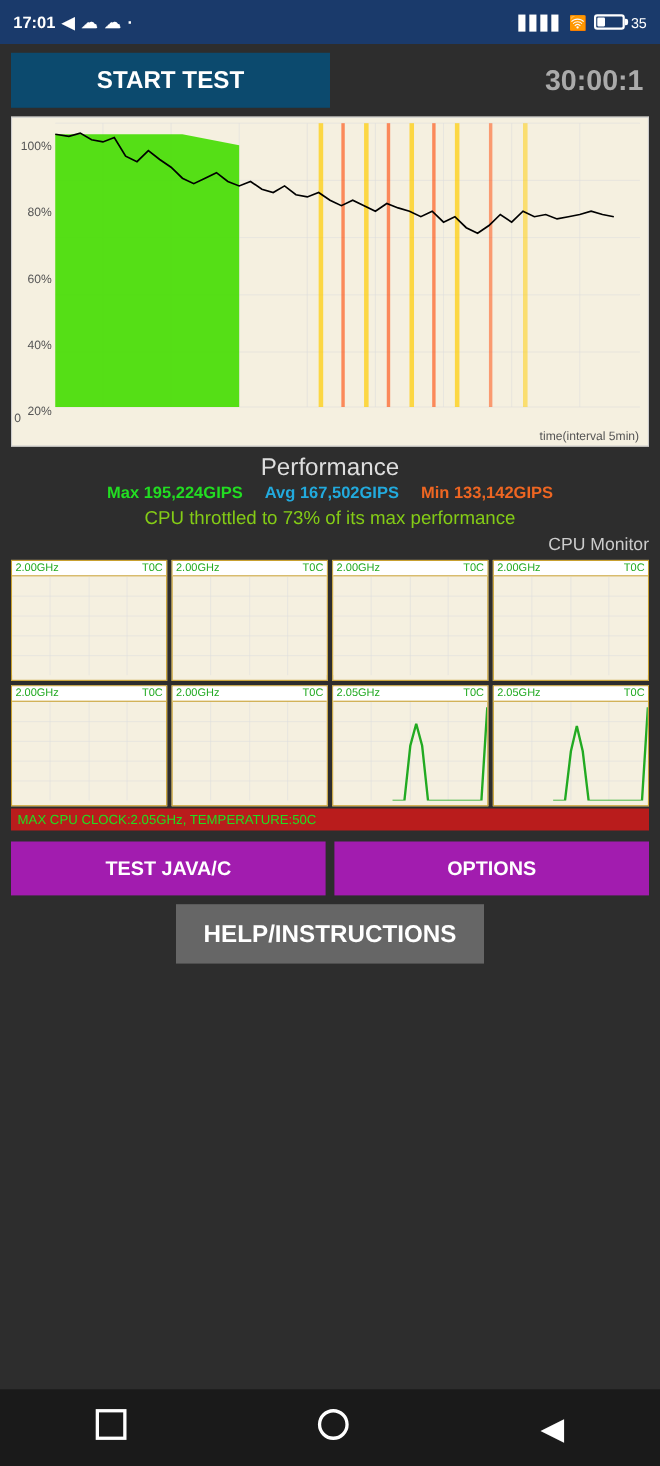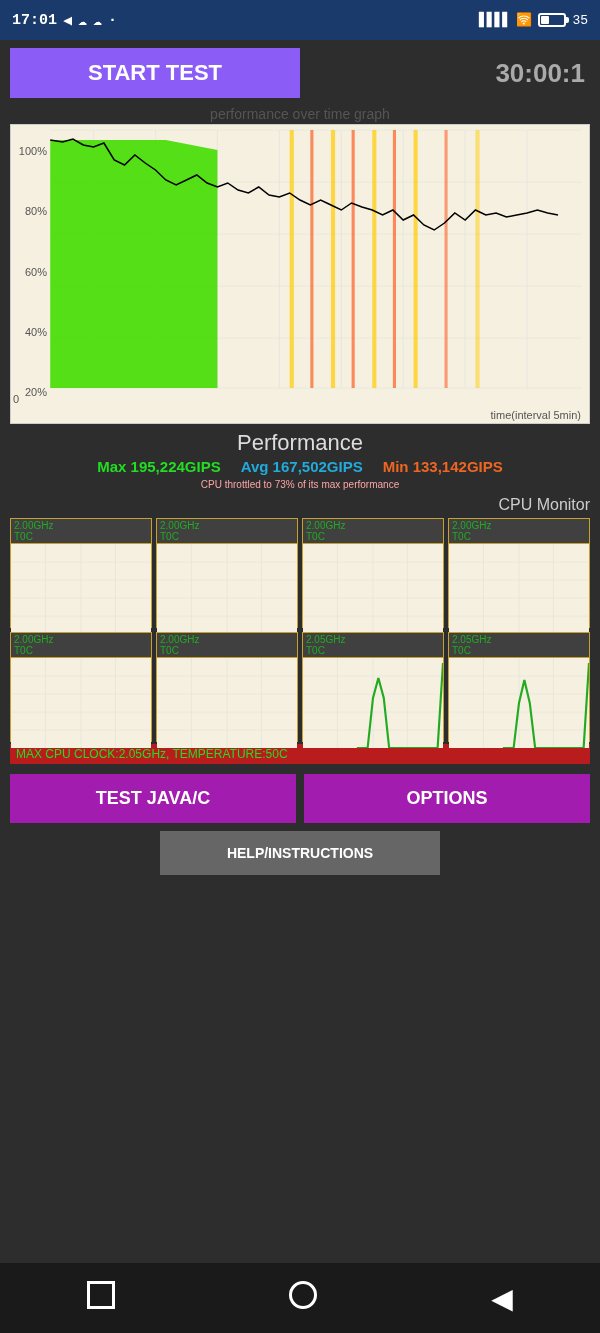--- a/index.html
+++ b/index.html
@@ -14,21 +14,20 @@
 
     
     .status-bar {
       width: 100%;
       height: 40px;
       background: #1a3a6b;
       display: flex;
       align-items: center;
       justify-content: space-between;
       padding: 0 12px;
-      font-family: Liberation Mono, monospace;
     }
     .status-left {
       display: flex;
       align-items: center;
       gap: 6px;
       color: white;
       font-size: 15px;
       font-weight: bold;
     }
     .status-right {
@@ -72,21 +71,21 @@
     }
 
     
     .top-controls {
       display: flex;
       align-items: center;
       justify-content: space-between;
       margin-bottom: 8px;
     }
     .start-test-btn {
-      background: #8b5cf6;
+      background: #0c4a6e;
       border: none;
       color: white;
       font-size: 22px;
       font-weight: bold;
       padding: 12px 30px;
       cursor: pointer;
       width: 290px;
       text-align: center;
     }
     .timer-display {
@@ -160,22 +159,22 @@
     .perf-stats {
       display: flex;
       justify-content: center;
       gap: 20px;
       margin-bottom: 4px;
     }
     .perf-max { color: #22dd22; font-size: 15px; font-weight: bold; }
     .perf-avg { color: #22aadd; font-size: 15px; font-weight: bold; }
     .perf-min { color: #ee6622; font-size: 15px; font-weight: bold; }
     .perf-throttle {
-      color: #fca5a5;
-      font-size: 10px;
+      color: #84cc16;
+      font-size: 17px;
     }
 
     
     .cpu-monitor-section {
       margin: 6px 0;
     }
     .cpu-monitor-title {
       text-align: right;
       color: #ccc;
       font-size: 16px;
@@ -191,23 +190,22 @@
       border: 1px solid #c8a030;
       position: relative;
       height: 110px;
     }
     .cpu-cell-header {
       display: flex;
       justify-content: space-between;
       padding: 1px 3px;
       font-size: 10px;
       color: #22aa22;
-      background: #404040;
+      background: #ffffff;
       border-bottom: 1px solid #c8a030;
-      flex-direction: column;
     }
     .cpu-cell-body {
       position: relative;
       width: 100%;
       height: calc(100% - 18px);
       overflow: hidden;
     }
 
     .cpu-status-bar {
       background: #b91c1c;
@@ -234,21 +232,21 @@
       cursor: pointer;
       text-align: center;
     }
     .help-btn {
       display: block;
       width: 280px;
       margin: 0 auto;
       background: #666;
       border: none;
       color: white;
-      font-size: 14px;
+      font-size: 22px;
       font-weight: bold;
       padding: 14px 0;
       cursor: pointer;
       text-align: center;
     }
 
     
     .nav-bar {
       position: absolute;
       bottom: 0;
@@ -304,21 +302,20 @@
   </div>
 </div>
 
 <div class="main">
 
   <div class="top-controls">
     <button class="start-test-btn">START TEST</button>
     <div class="timer-display">30:00:1</div>
   </div>
 
-  <div class="graph-title">performance over time graph</div>
 
   <div class="graph-container">
     <div class="graph-y-labels">
       <span class="graph-y-label">100%</span>
       <span class="graph-y-label">80%</span>
       <span class="graph-y-label">60%</span>
       <span class="graph-y-label">40%</span>
       <span class="graph-y-label">20%</span>
     </div>
     <span class="graph-zero">0</span>

